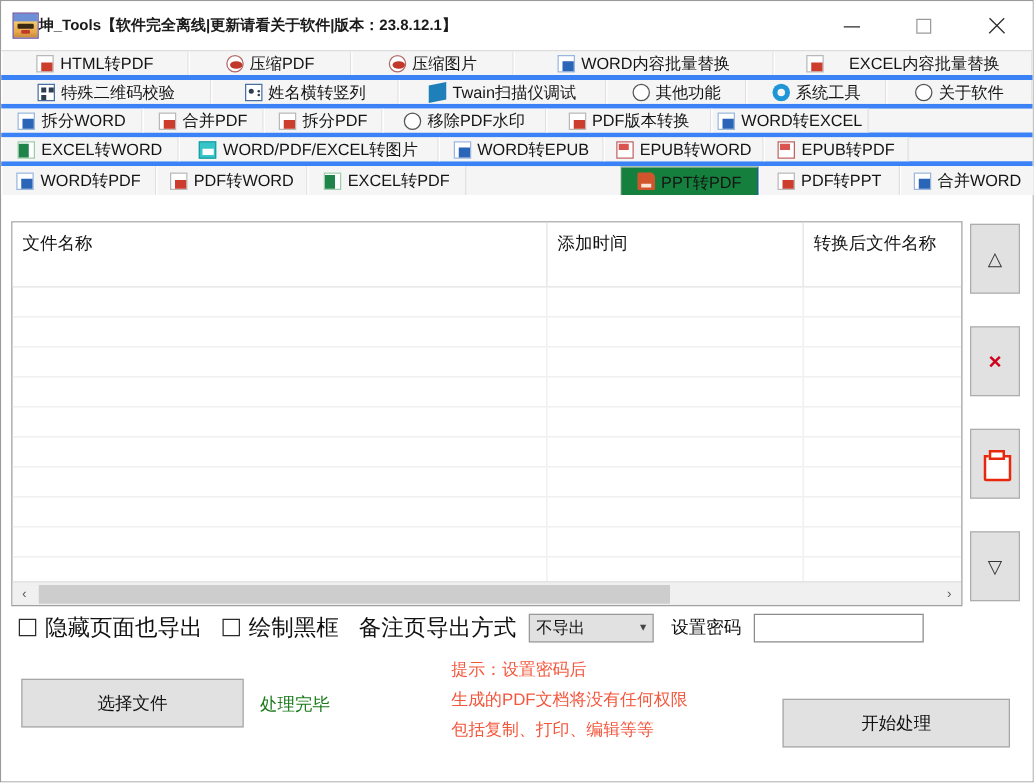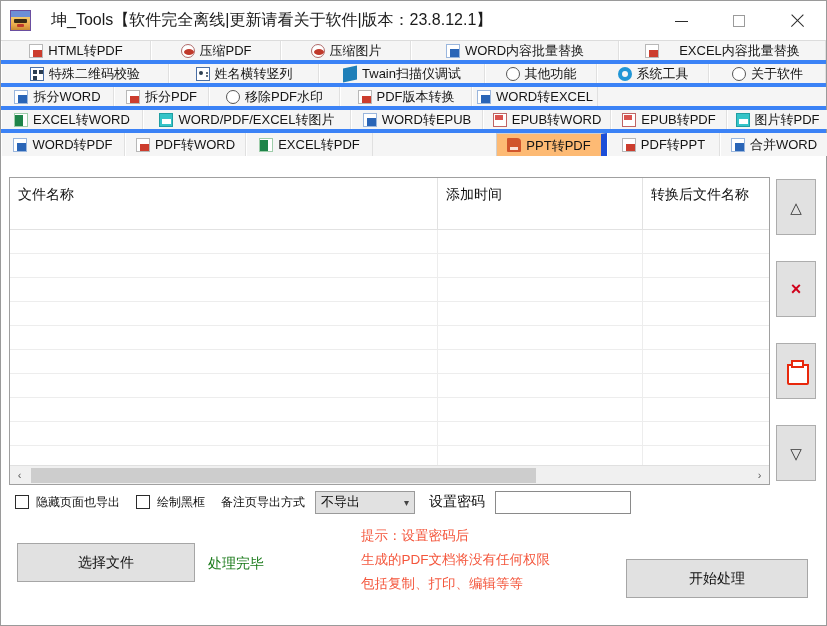--- a/index.html
+++ b/index.html
@@ -46,24 +46,24 @@
     border-radius: 1px;
   }
   .title-icon::after {
     content: "";
     position: absolute;
     left: 6px; top: 13px; width: 7px; height: 3px;
     background: #c0392b;
     border-radius: 1px;
   }
   .title-text {
-    margin-left: 20px;
-    font-size: 16px;
+    margin-left: 0;
+    font-size: 12px;
     color: #1b1b1b;
-    font-weight: 400;
+    font-weight: 700;
     letter-spacing: 0px;
     white-space: nowrap;
   }
   .win-buttons {
     position: absolute;
     right: 0; top: 0;
     height: 40px;
     display: flex;
   }
   .win-btn {
@@ -108,22 +108,22 @@
     background: #f5f5f5;
     border-right: 1px solid #e0e0e0;
     border-left: 1px solid #ffffff;
     padding: 0 4px;
     white-space: nowrap;
     cursor: default;
     overflow: hidden;
     font-family: "Liberation Sans", "DejaVu Sans", sans-serif;
   }
   .tab.active {
-    background: #fdba74;
-    border-right: 6px solid #1d4ed8;
+    background: #15803d;
+    border-right: 1px solid #1d4ed8;
     border-left: 1px solid #d0d0d0;
     border-top: 1px solid #d0d0d0;
   }
   .tab-label { line-height: 1; }
 
   
   .ic { width: 14px; height: 14px; flex: 0 0 14px; position: relative; display: inline-block; }
   .ic-pdf { background: #ffffff; border: 1px solid #b8b8b8; }
   .ic-pdf::after {
     content: ""; position: absolute; right: 0px; bottom: 0px;
@@ -317,21 +317,21 @@
     display: flex; align-items: center; gap: 7px;
     cursor: default;
     margin-right: 16px;
   }
   .chk-box {
     width: 14px; height: 14px;
     border: 1.5px solid #2b2b2b;
     background: #ffffff;
     flex: 0 0 14px;
   }
-  .opt-label { font-size: 12px; color: #111; white-space: nowrap; }
+  .opt-label { font-size: 18px; color: #111; white-space: nowrap; }
   .select-box {
     margin-left: 10px;
     width: 100px; height: 23px;
     background: #e1e1e1;
     border: 1px solid #9a9a9a;
     display: flex; align-items: center;
     padding: 0 5px;
     font-size: 13px;
     color: #111;
     cursor: default;
@@ -452,20 +452,24 @@
         <div class="tab" style="flex: 0 0 117px;">
           <span class="ic ic-circle"></span>
           <span class="tab-label">关于软件</span>
         </div>
       </div>
       <div class="ribbon-row">
         <div class="tab" style="flex: 0 0 113px;">
           <span class="ic ic-word"></span>
           <span class="tab-label">拆分WORD</span>
         </div>
+        <div class="tab" style="flex: 0 0 97px;">
+          <span class="ic ic-pdf"></span>
+          <span class="tab-label">合并PDF</span>
+        </div>
         <div class="tab" style="flex: 0 0 95px;">
           <span class="ic ic-pdf"></span>
           <span class="tab-label">拆分PDF</span>
         </div>
         <div class="tab" style="flex: 0 0 131px;">
           <span class="ic ic-circle"></span>
           <span class="tab-label">移除PDF水印</span>
         </div>
         <div class="tab" style="flex: 0 0 132px;">
           <span class="ic ic-pdf"></span>
@@ -489,24 +493,20 @@
           <span class="ic ic-word"></span>
           <span class="tab-label">WORD转EPUB</span>
         </div>
         <div class="tab" style="flex: 0 0 128px;">
           <span class="ic ic-epub"></span>
           <span class="tab-label">EPUB转WORD</span>
         </div>
         <div class="tab" style="flex: 0 0 116px;">
           <span class="ic ic-epub"></span>
           <span class="tab-label">EPUB转PDF</span>
-        </div>
-        <div class="tab" style="flex: 0 0 101px;">
-          <span class="ic ic-img"></span>
-          <span class="tab-label">图片转PDF</span>
         </div>
       </div>
       <div class="ribbon-row">
         <div class="tab" style="flex: 0 0 124px;">
           <span class="ic ic-word"></span>
           <span class="tab-label">WORD转PDF</span>
         </div>
         <div class="tab" style="flex: 0 0 121px;">
           <span class="ic ic-pdf"></span>
           <span class="tab-label">PDF转WORD</span>

